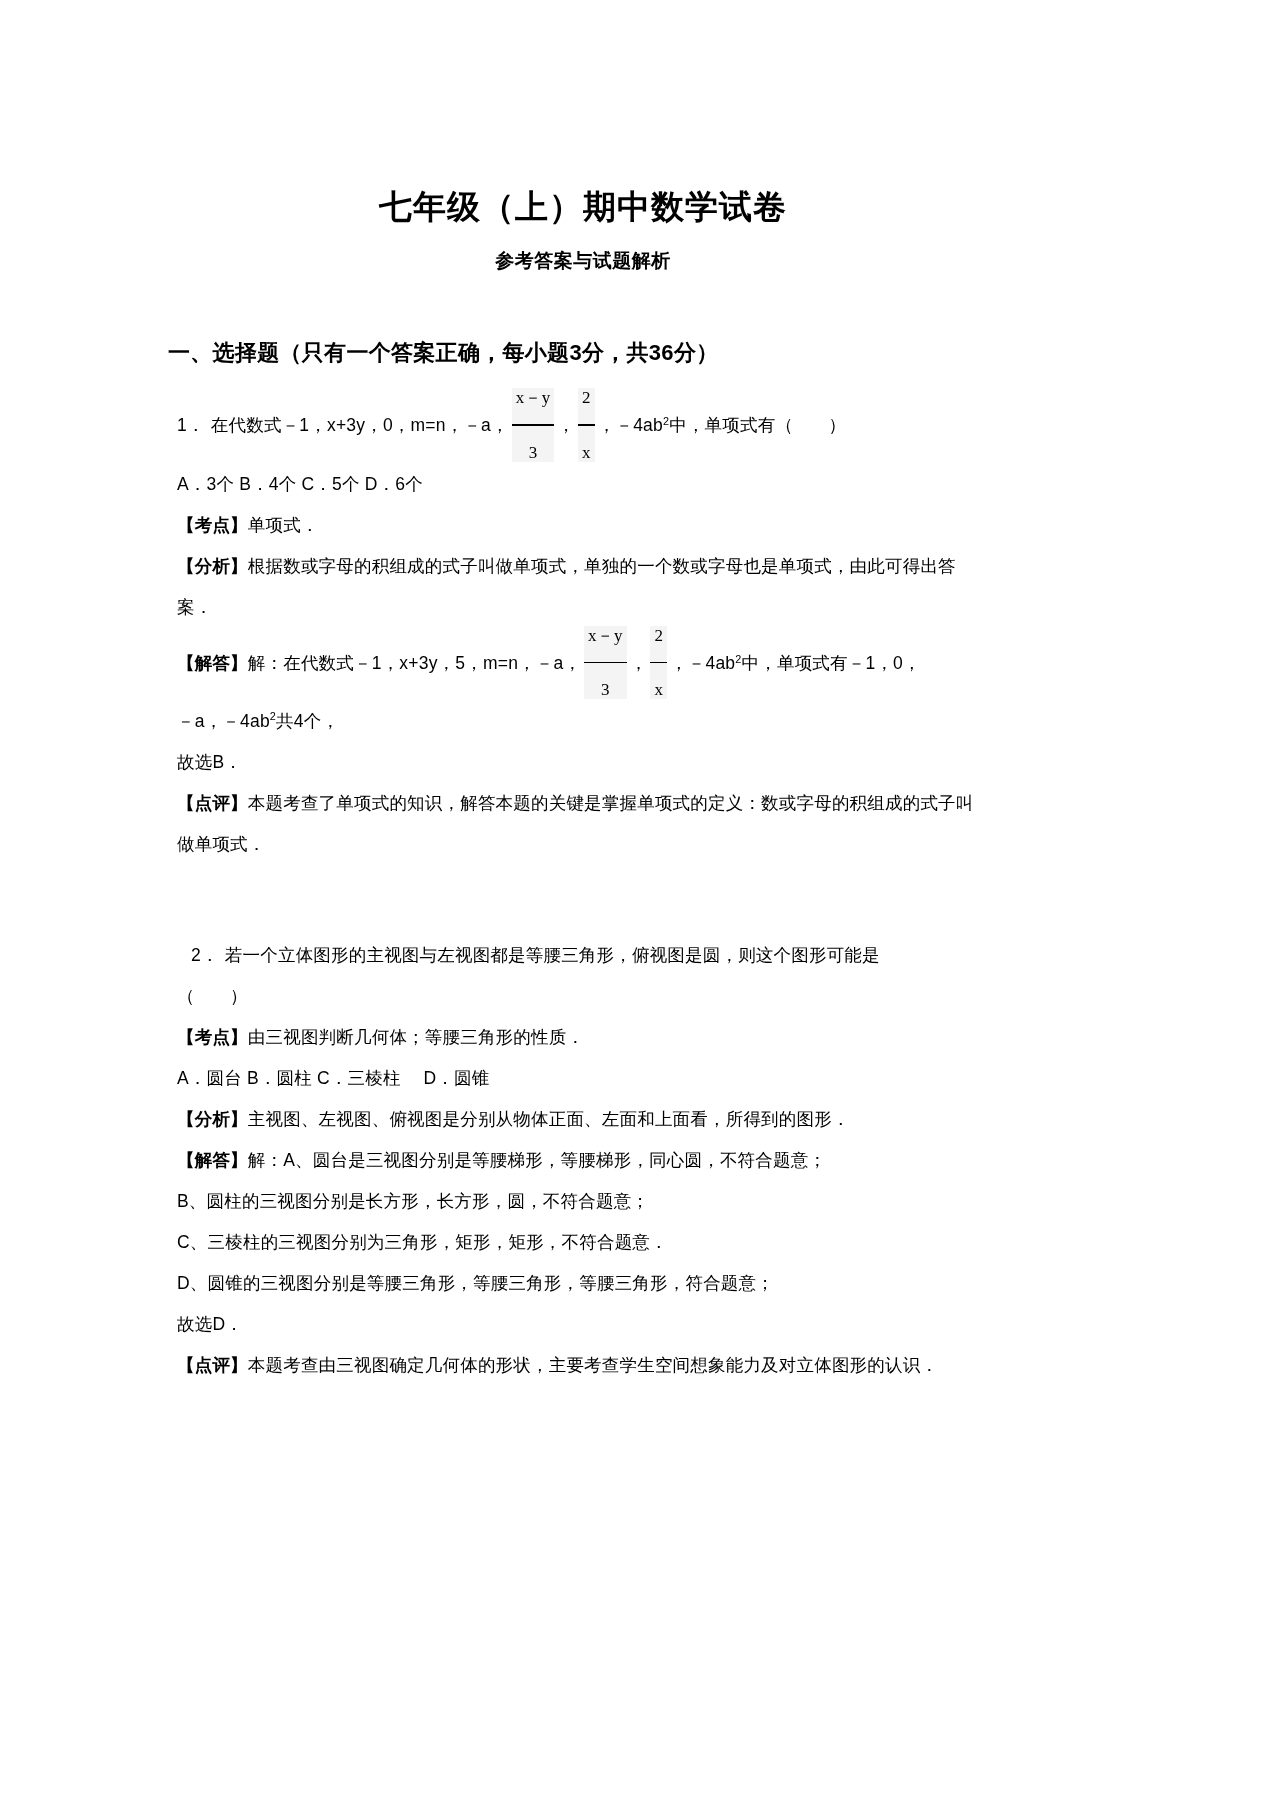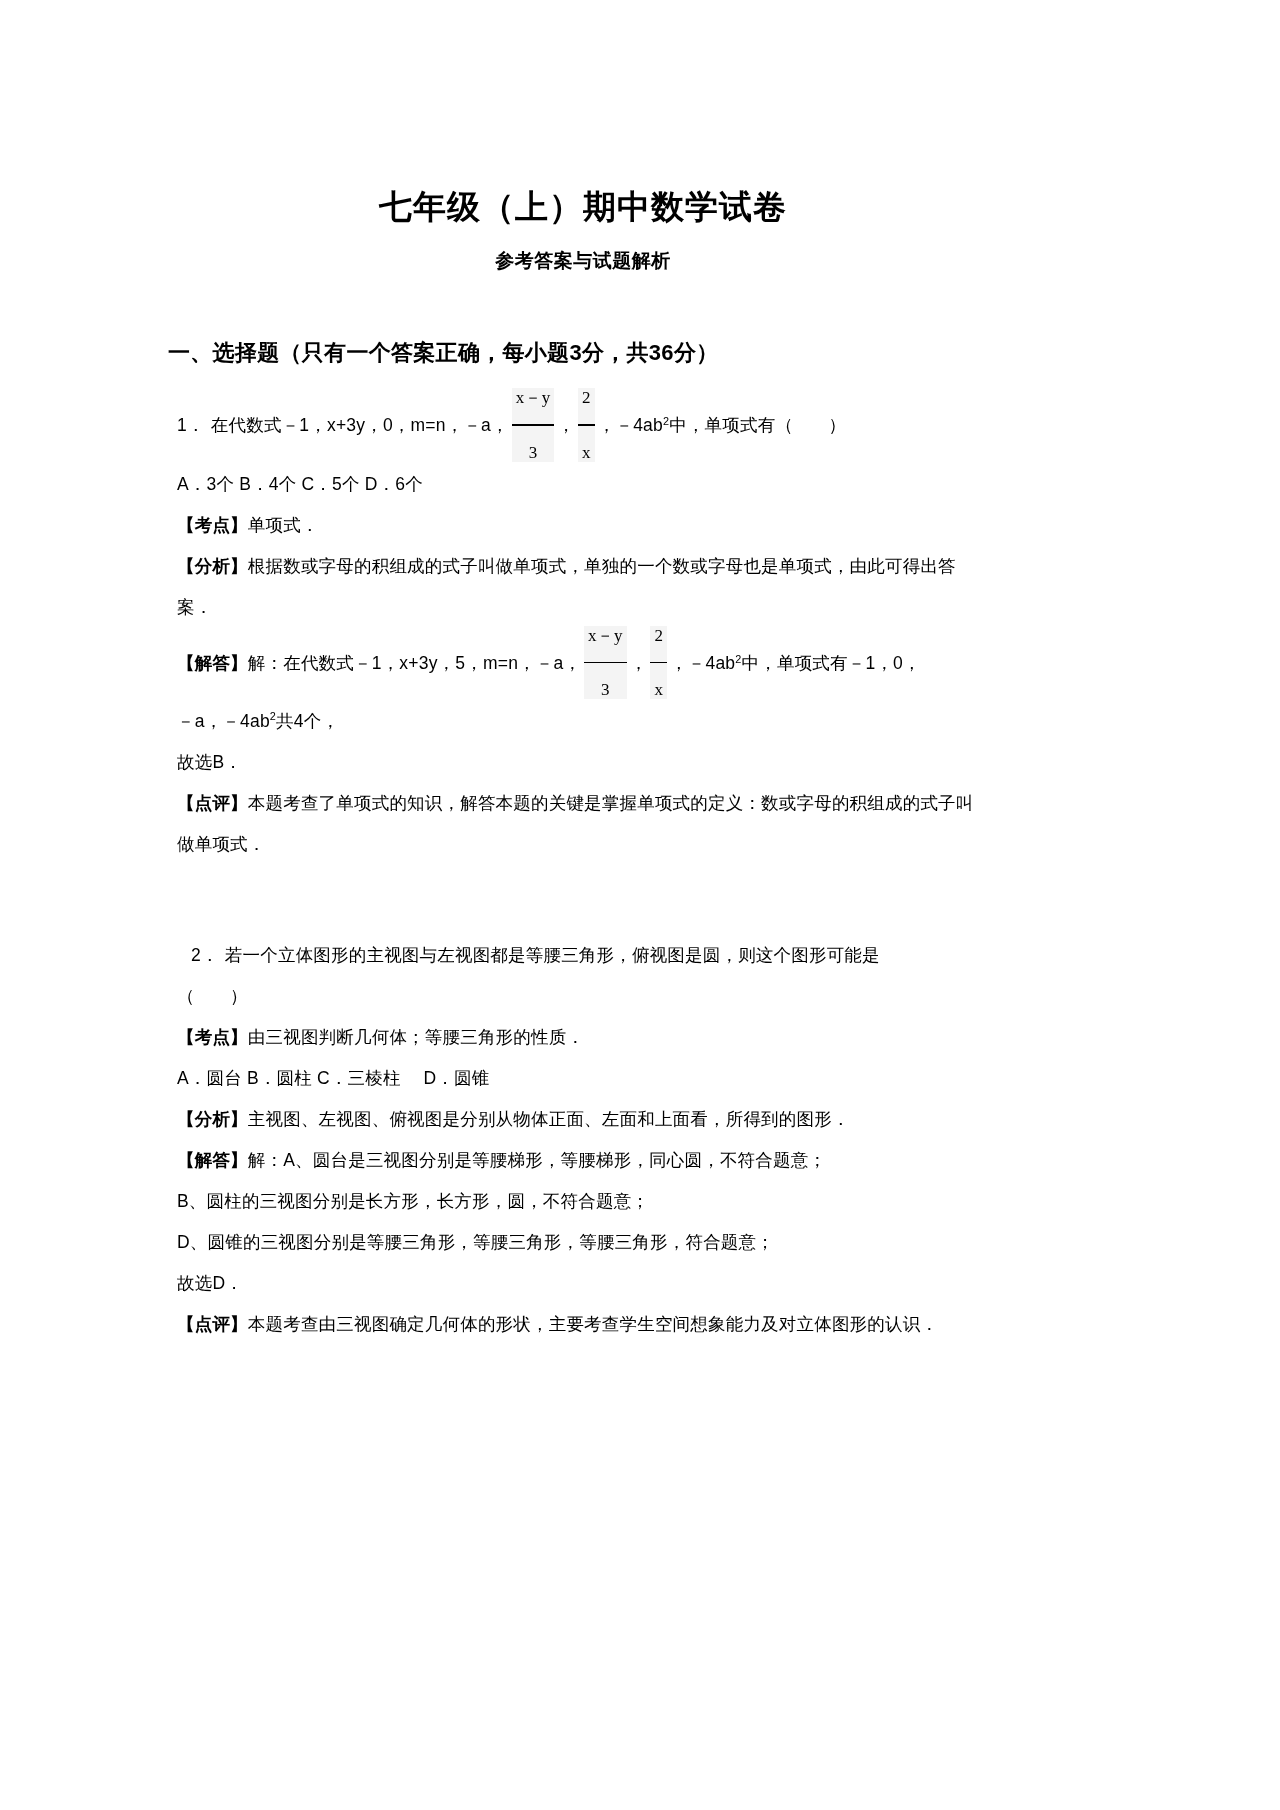--- a/index.html
+++ b/index.html
@@ -203,20 +203,21 @@
 
       <div class="line">
         <span class="label-b">【分析】</span><span>主视图、左视图、俯视图是分别从物体正面、左面和上面看，所得到的图形．</span>
       </div>
 
       <div class="line">
         <span class="label-b">【解答】</span><span>解：A、圆台是三视图分别是等腰梯形，等腰梯形，同心圆，不符合题意；</span>
       </div>
 
       <div class="line">B、圆柱的三视图分别是长方形，长方形，圆，不符合题意；</div>
+      <div class="line">C、三棱柱的三视图分别为三角形，矩形，矩形，不符合题意．</div>
       <div class="line">D、圆锥的三视图分别是等腰三角形，等腰三角形，等腰三角形，符合题意；</div>
 
       <div class="line">故选D．</div>
 
       <div class="line">
         <span class="label-b">【点评】</span><span>本题考查由三视图确定几何体的形状，主要考查学生空间想象能力及对立体图形的认识．</span>
       </div>
     </div>
 
   </div>

